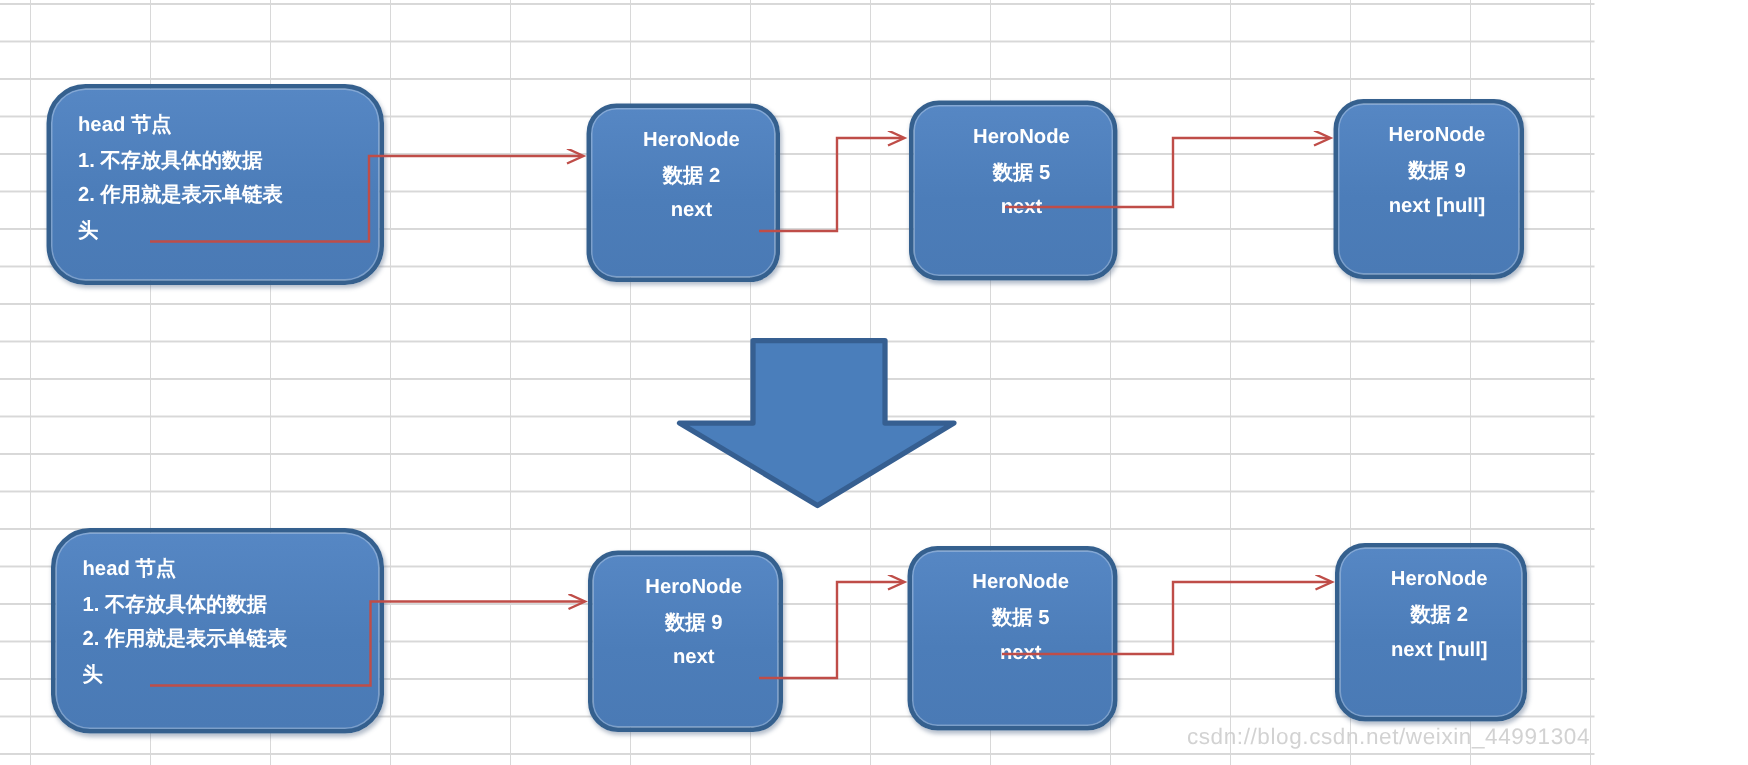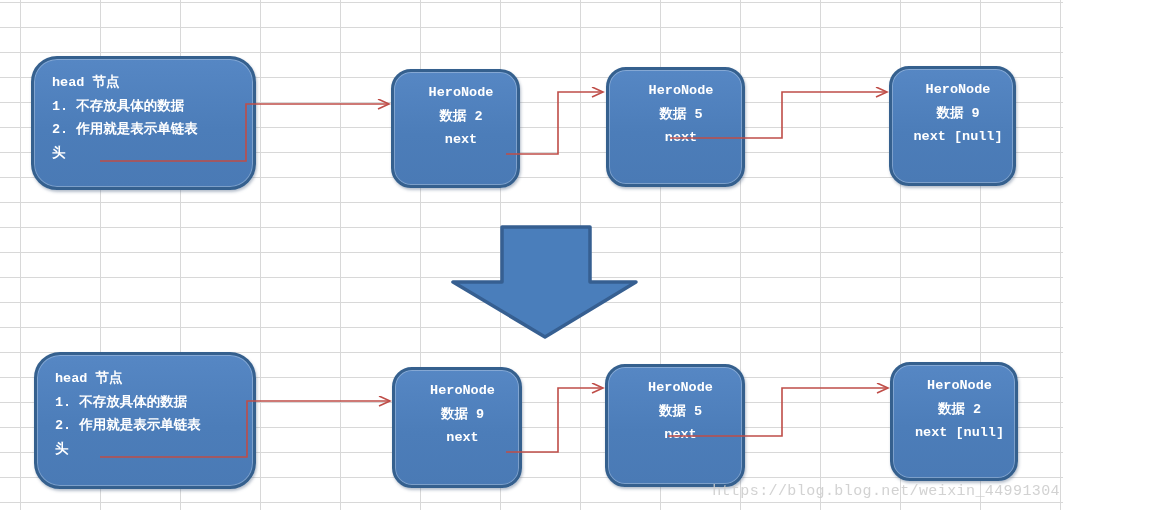--- a/index.html
+++ b/index.html
@@ -6,21 +6,21 @@
   .canvas{
     position:relative;
     width:1063px;height:510px;
     overflow:hidden;
     background-color:#ffffff;
     background-image:
       linear-gradient(to bottom, #d8d8d8 1px, transparent 1px),
       linear-gradient(to right, #d8d8d8 1px, transparent 1px);
     background-size:80px 25px;
     background-position:20px 2px;
-    font-family:Liberation Mono, monospace;
+    font-family:Liberation Sans, sans-serif;
   }
   .shape{
     position:absolute;
     box-sizing:border-box;
     background:linear-gradient(180deg,#5687c4 0%, #4c7db9 55%, #4a7ab5 100%);
     border:3px solid #35608e;
     box-shadow:inset 0 0 0 1px rgba(255,255,255,.28), 1px 2px 3px rgba(90,110,140,.45);
     color:#ffffff;
     font-weight:bold;
     font-size:13.5px;
@@ -109,15 +109,15 @@
     <polyline class="connector" marker-end="url(#arrw)" points="506,154 558,154 558,92 602,92"></polyline>
     <polyline class="connector" marker-end="url(#arrw)" points="670,138 782,138 782,92 886,92"></polyline>
 
     <polyline class="connector" marker-end="url(#arrw)" points="100,457 247,457 247,401 389,401"></polyline>
     <polyline class="connector" marker-end="url(#arrw)" points="506,452 558,452 558,388 602,388"></polyline>
     <polyline class="connector" marker-end="url(#arrw)" points="668,436 782,436 782,388 887,388"></polyline>
 
     <polygon points="502,227 590,227 590,282 636,282 545,337 453,282 502,282" fill="#4a7ebb" stroke="#365f91" stroke-width="3.5" stroke-linejoin="round"></polygon>
   </svg>
 
-  <div class="watermark">https://blog.blog.net/weixin_44991304</div>
+  <div class="watermark">csdn://blog.csdn.net/weixin_44991304</div>
 
 </div>
 
 </body></html>

